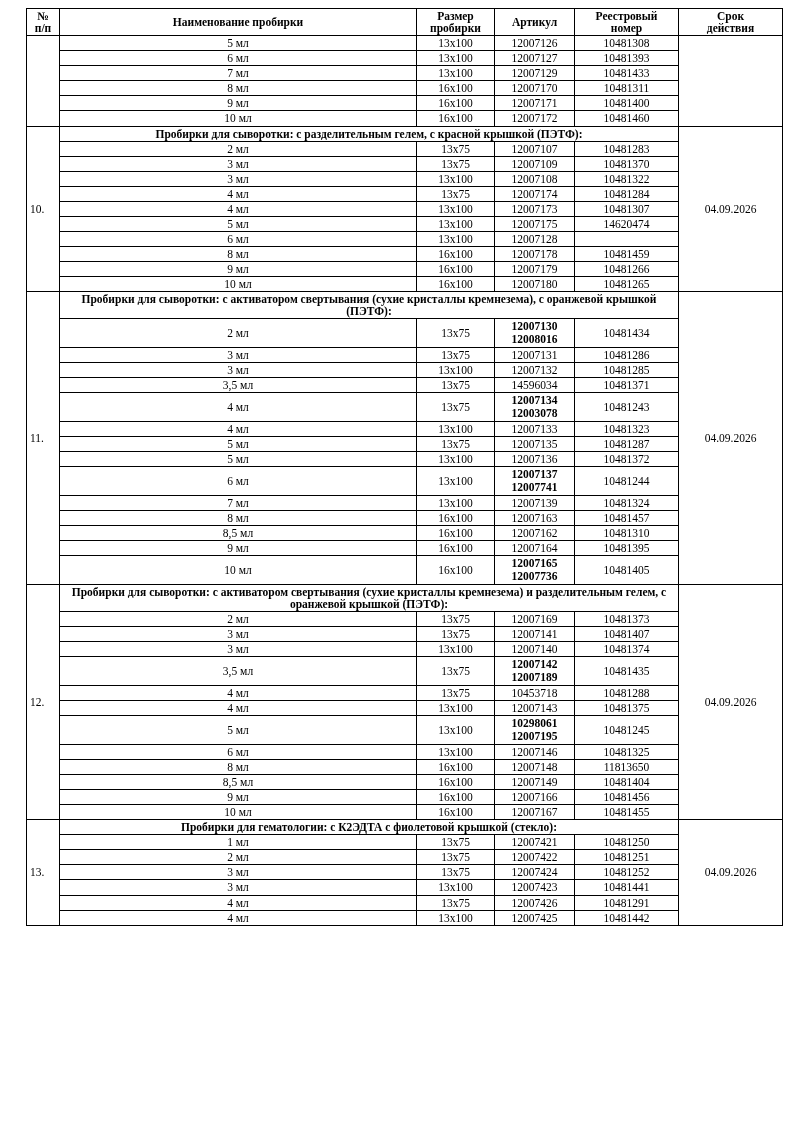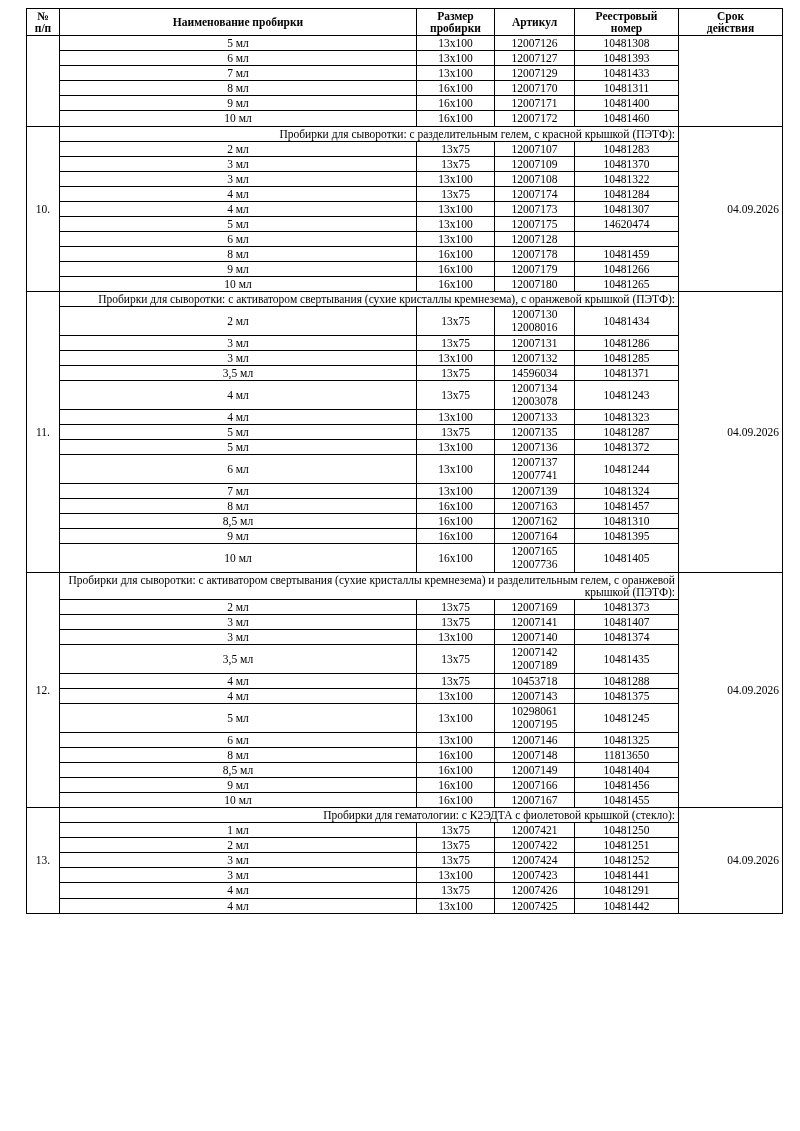--- a/index.html
+++ b/index.html
@@ -40,46 +40,47 @@
     padding: 3px 2px;
   }
   col.c-num    { width: 33px; }
   col.c-name   { width: 357px; }
   col.c-size   { width: 78px; }
   col.c-art    { width: 80px; }
   col.c-reg    { width: 104px; }
   col.c-date   { width: 104px; }
 
   td.num {
-    text-align: center;
+    text-align: left;
     vertical-align: top;
     font-size: 11.5px;
     padding-top: 2px;
   }
   td.name {
     text-align: center;
     padding-left: 6px;
   }
   td.center {
     text-align: center;
   }
   td.group {
-    text-align: right;
-    font-weight: normal;
+    text-align: center;
+    font-weight: bold;
     font-size: 12px;
     line-height: 1.15;
     padding: 2px 6px;
   }
   td.date {
-    text-align: right;
+    text-align: center;
     vertical-align: middle;
     font-size: 12px;
   }
   .multi {
     line-height: 1.12;
+    font-weight: bold;
   }
   .multi span { display: block; }
 </style>
 </head>
 <body>
 
 <div class="page">
   <table class="tbl">
     <colgroup>
       <col class="c-num">

